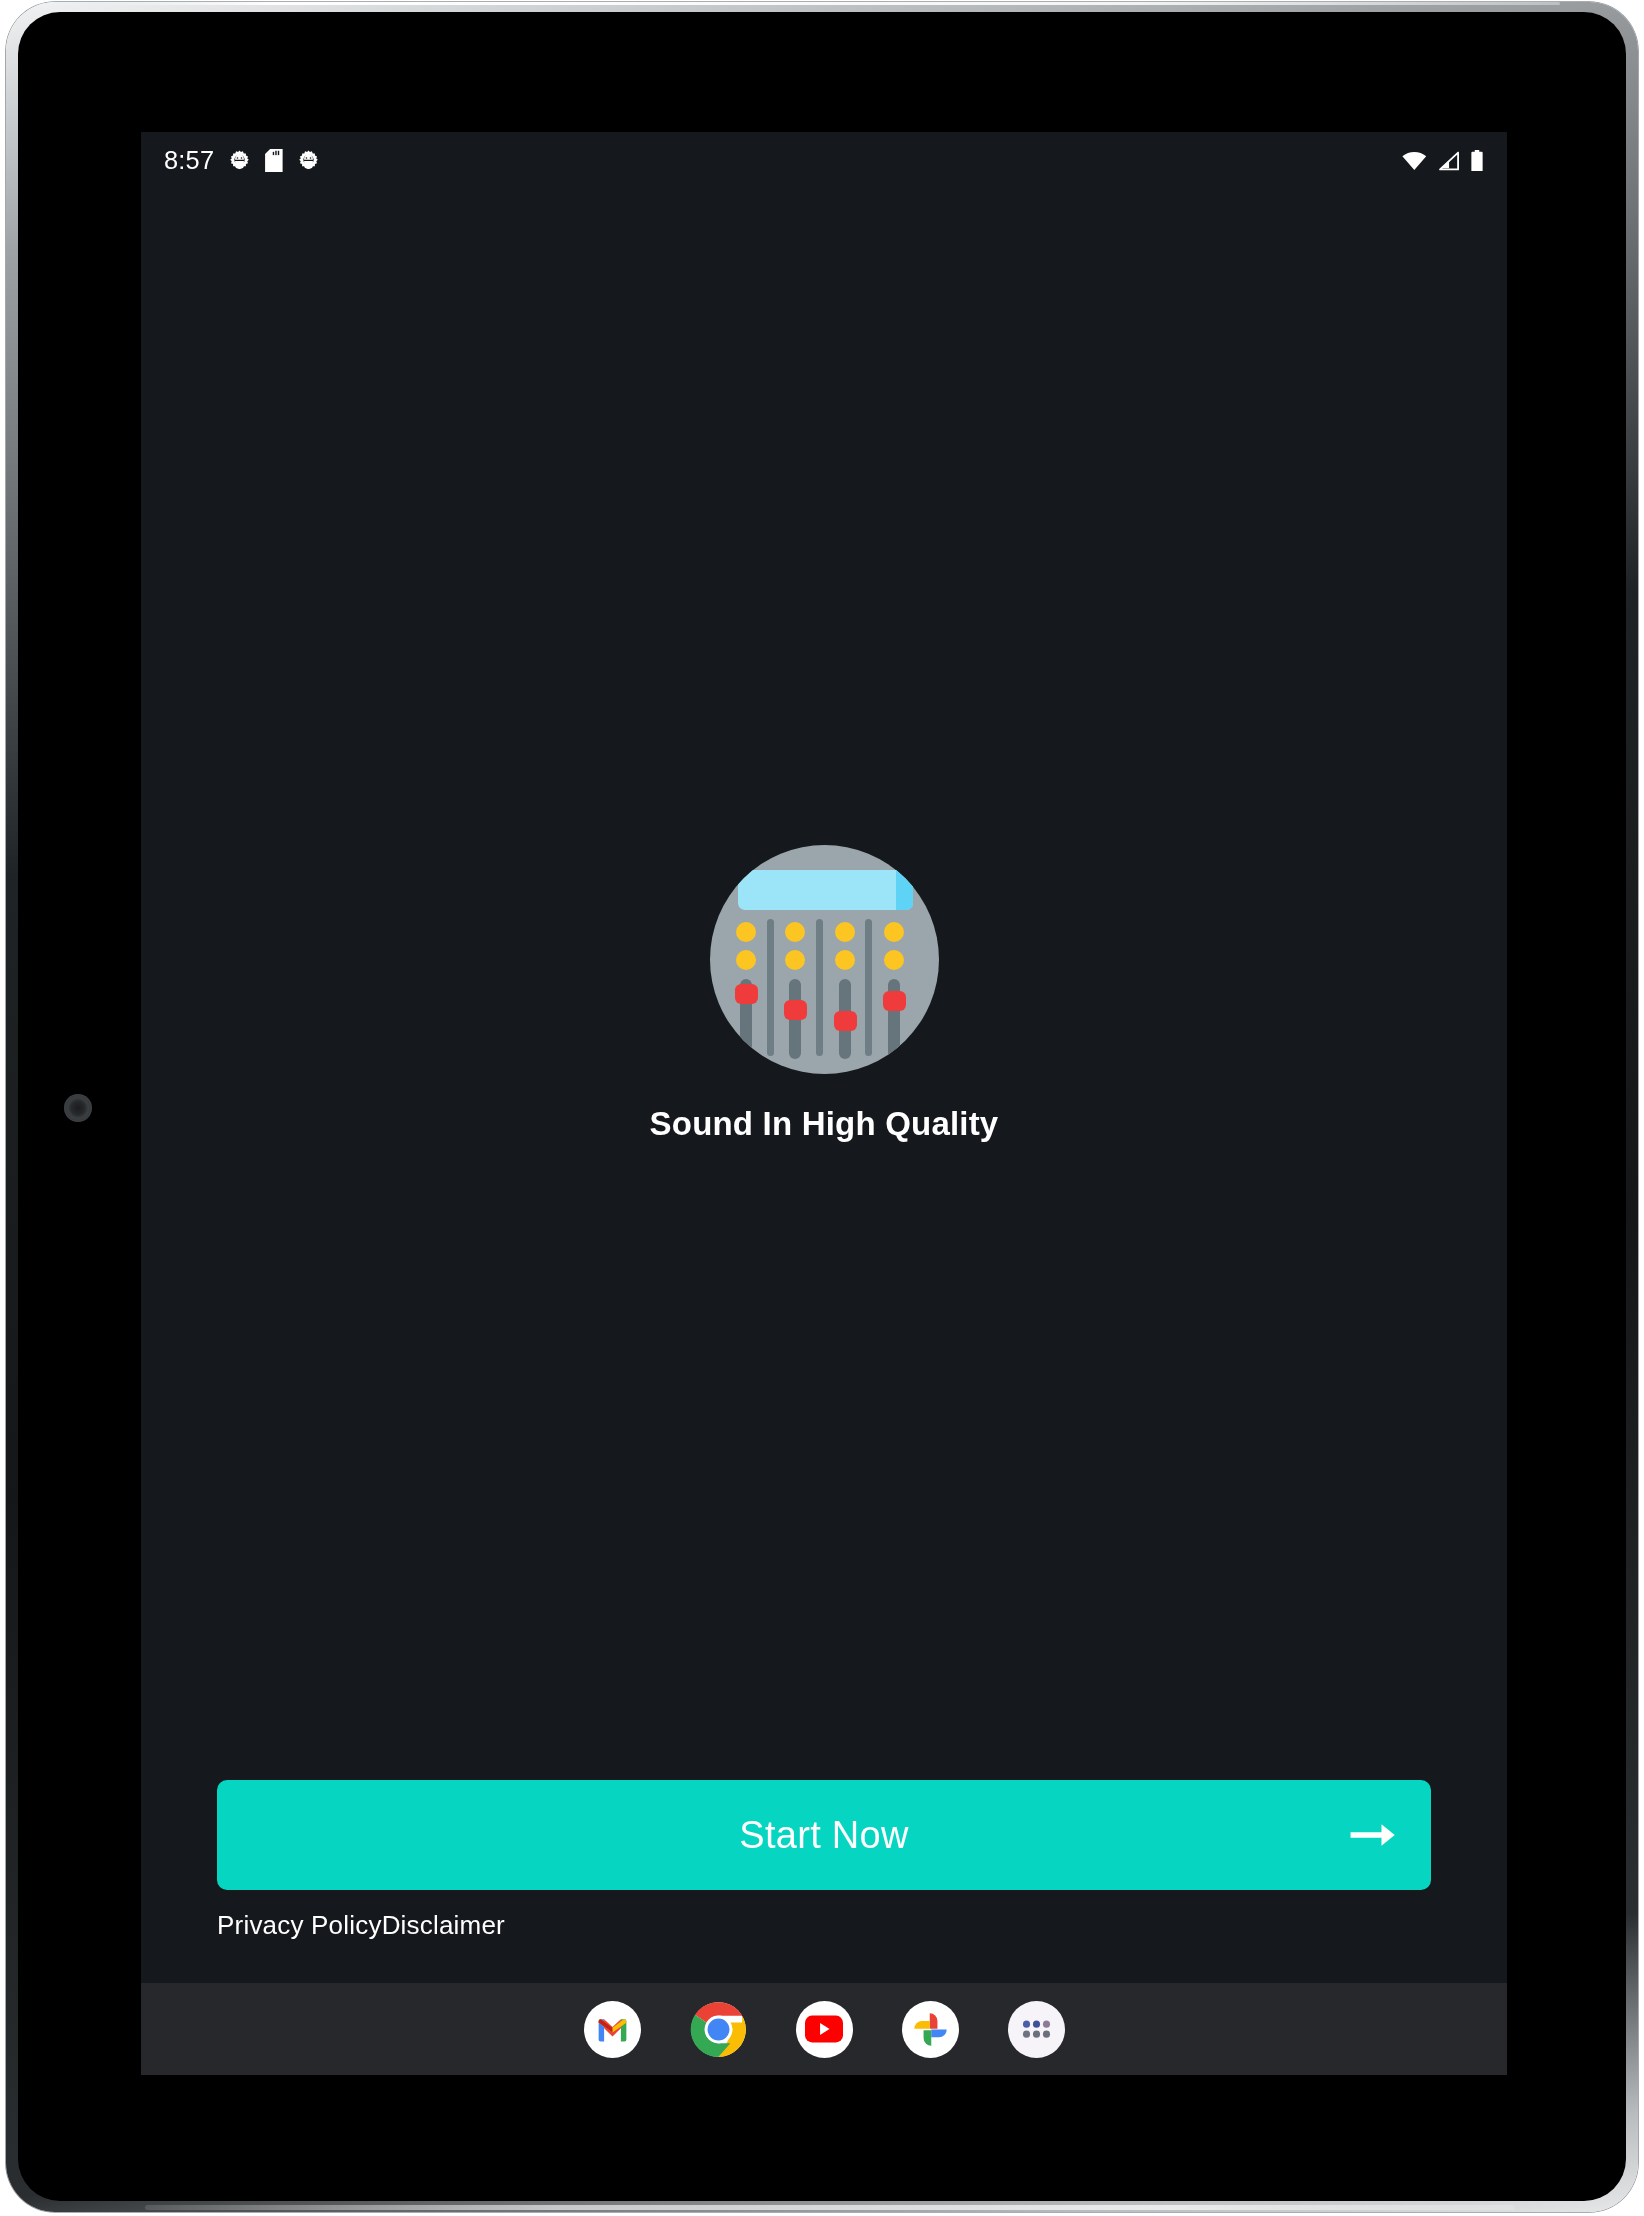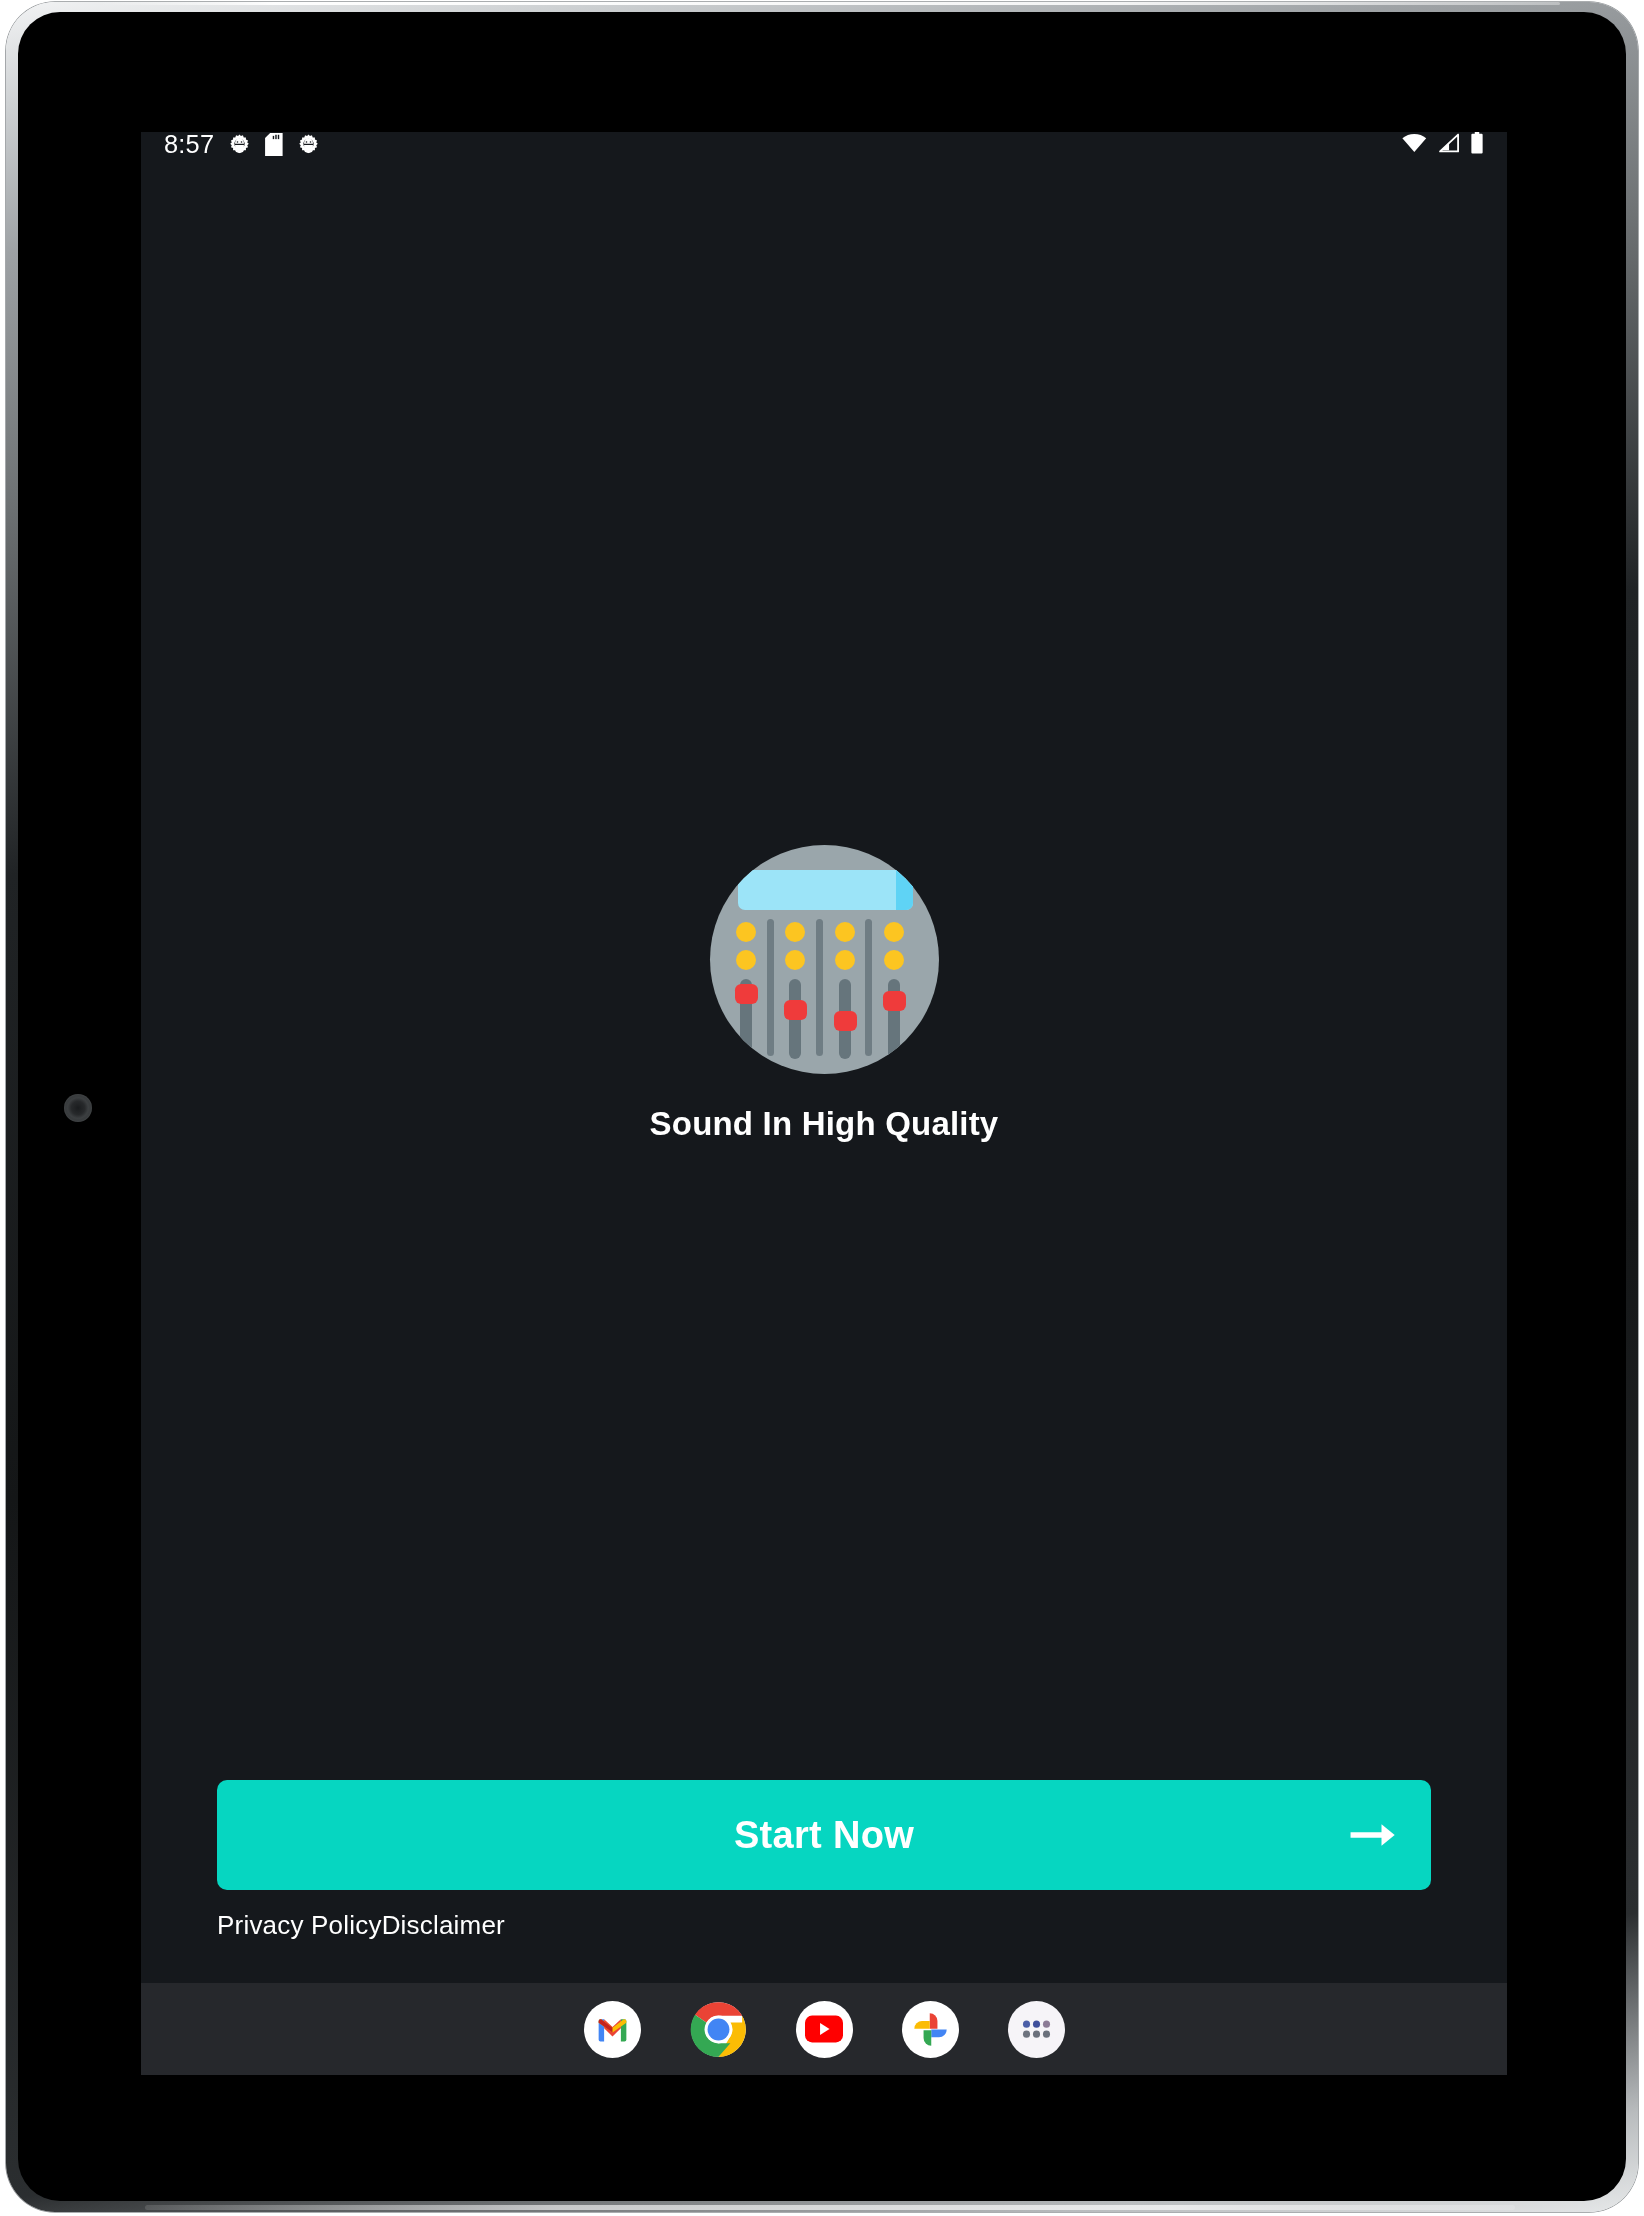--- a/index.html
+++ b/index.html
@@ -84,21 +84,21 @@
   }
 
   
   .status-bar {
     position: absolute;
     left: 0;
     top: 0;
     width: 100%;
     height: 57px;
     display: flex;
-    align-items: flex-start;
+    align-items: center;
     justify-content: space-between;
     padding: 0 23px;
     box-sizing: border-box;
   }
 
   .status-left {
     display: flex;
     align-items: center;
     gap: 14px;
   }
@@ -233,21 +233,21 @@
     position: absolute;
     left: 0;
     top: 0;
     width: 100%;
     height: 100%;
     display: flex;
     align-items: center;
     justify-content: center;
     color: #ffffff;
     font-size: 38px;
-    font-weight: bold;
+    font-weight: normal;
     letter-spacing: 0.3px;
   }
 
   .cta-arrow {
     position: absolute;
     right: 34px;
     top: 50%;
     transform: translateY(-50%);
     width: 48px;
     height: 28px;

